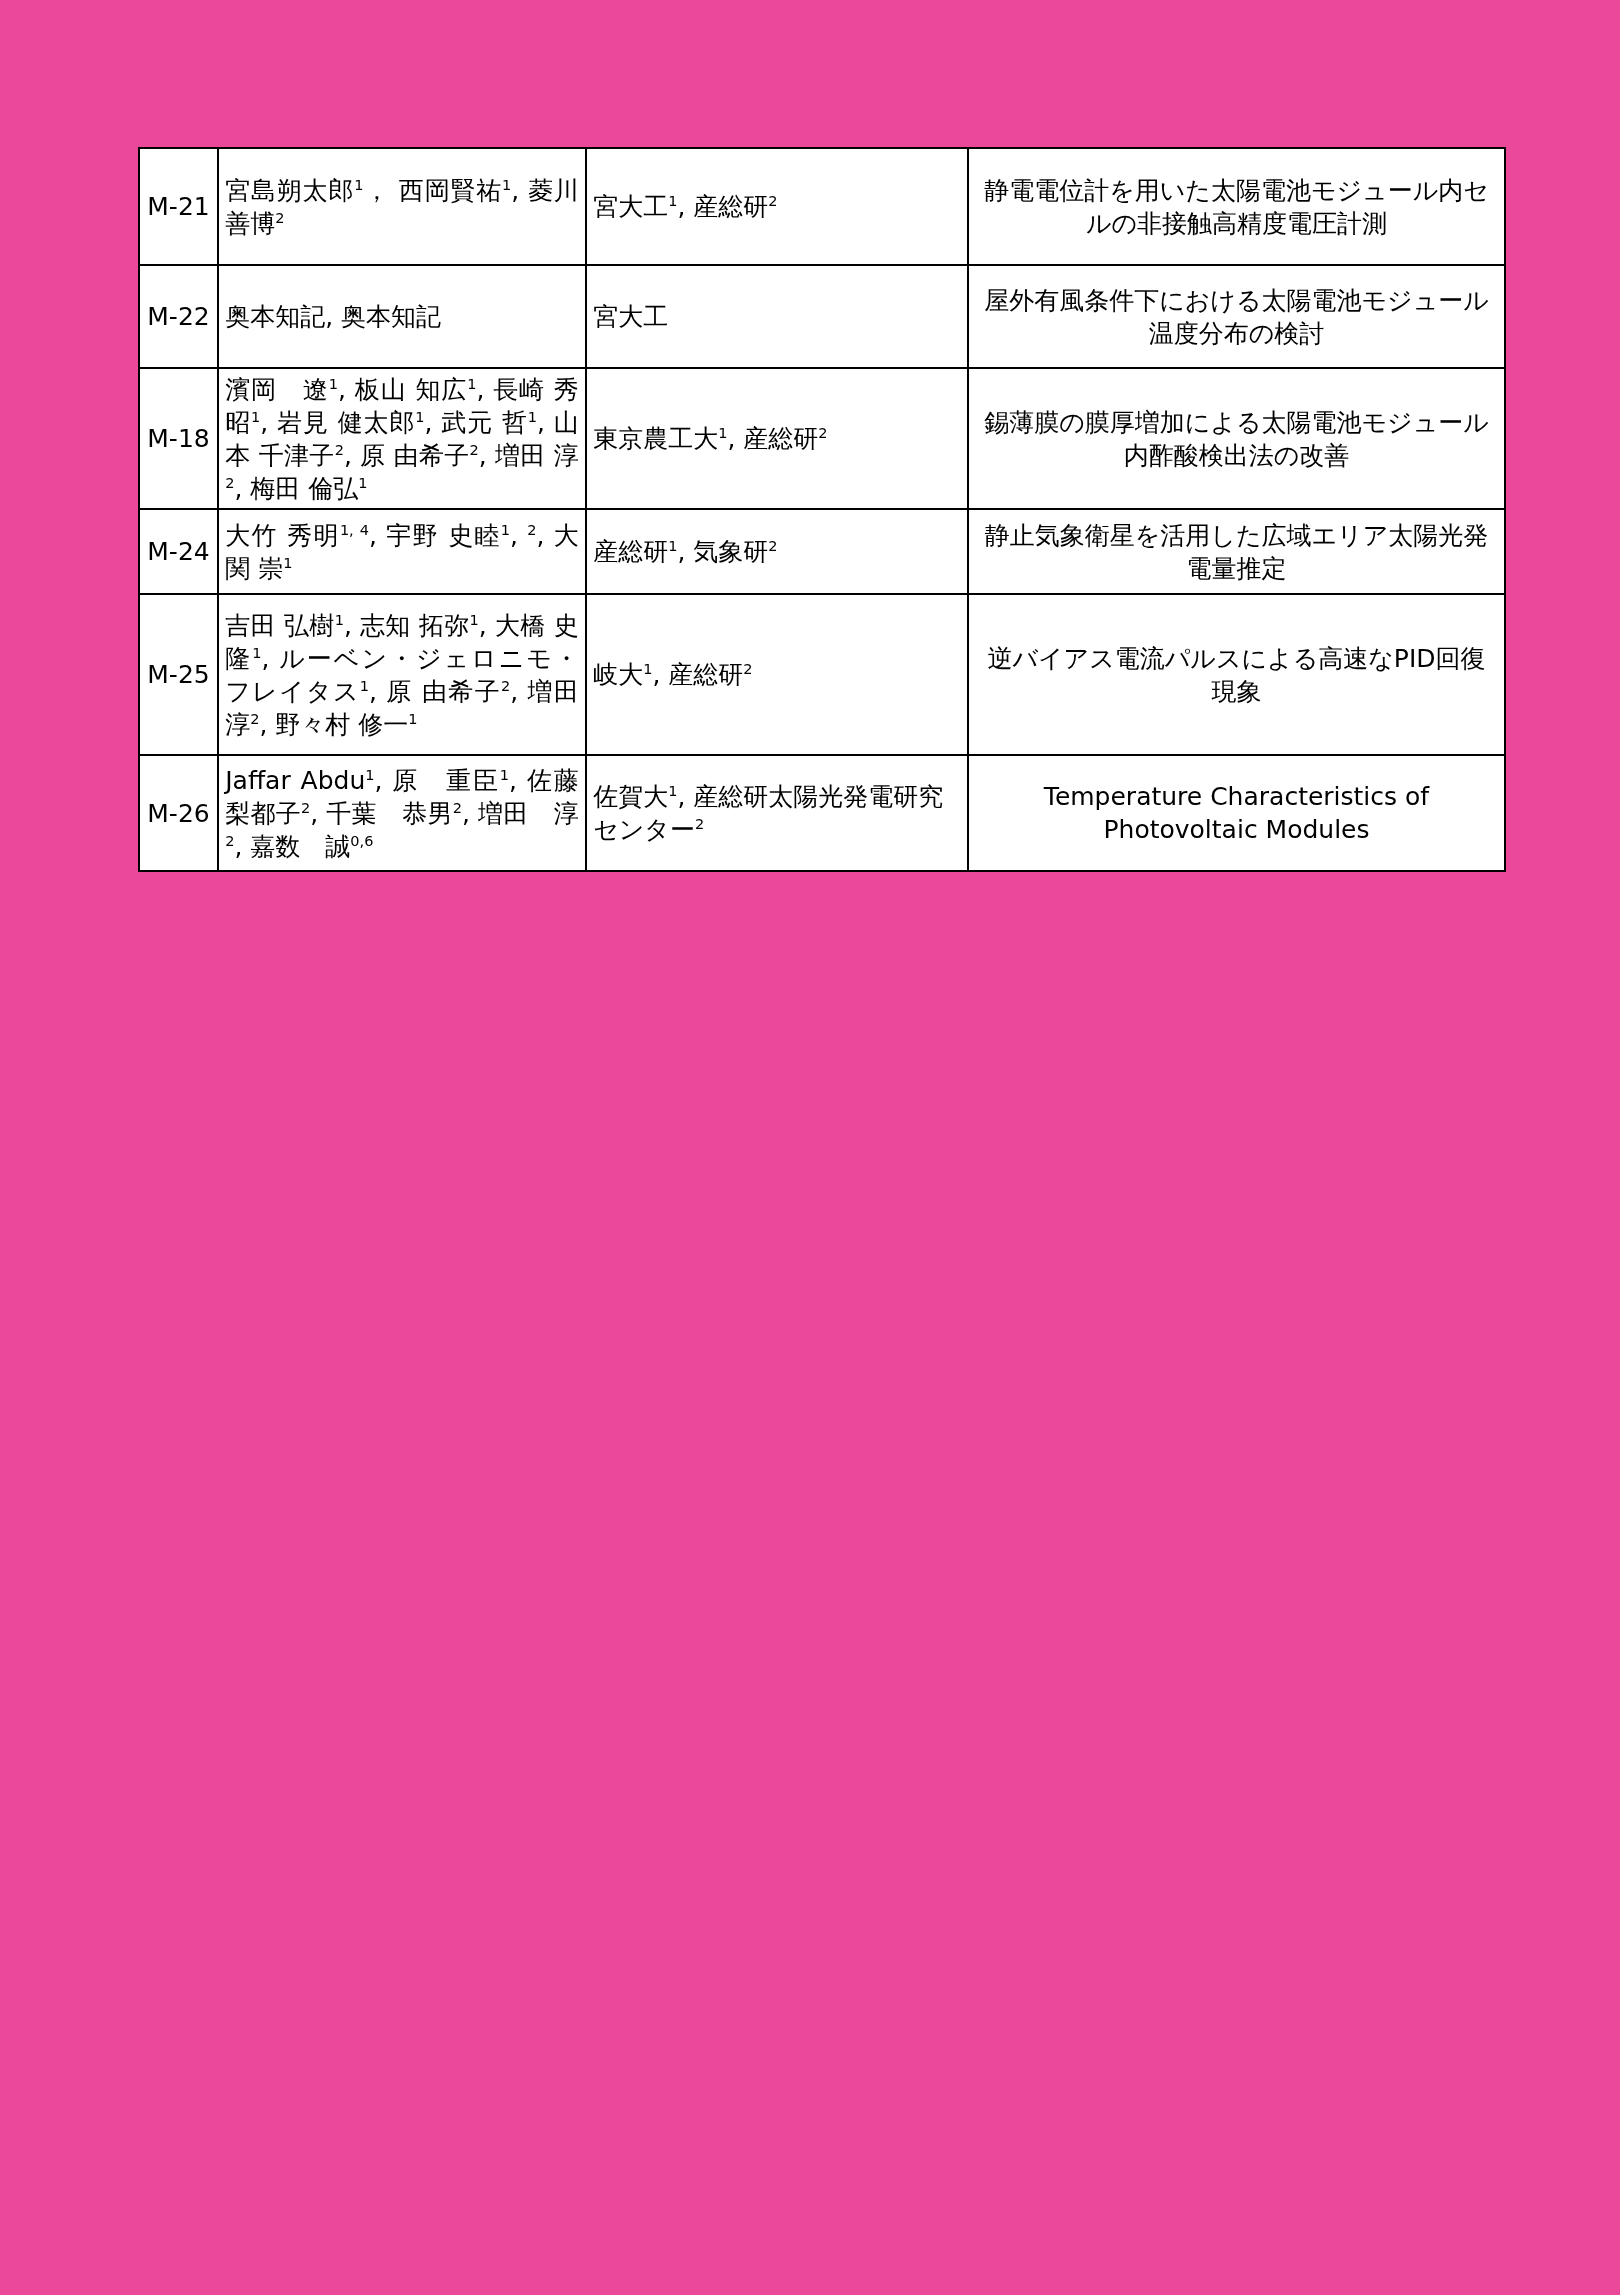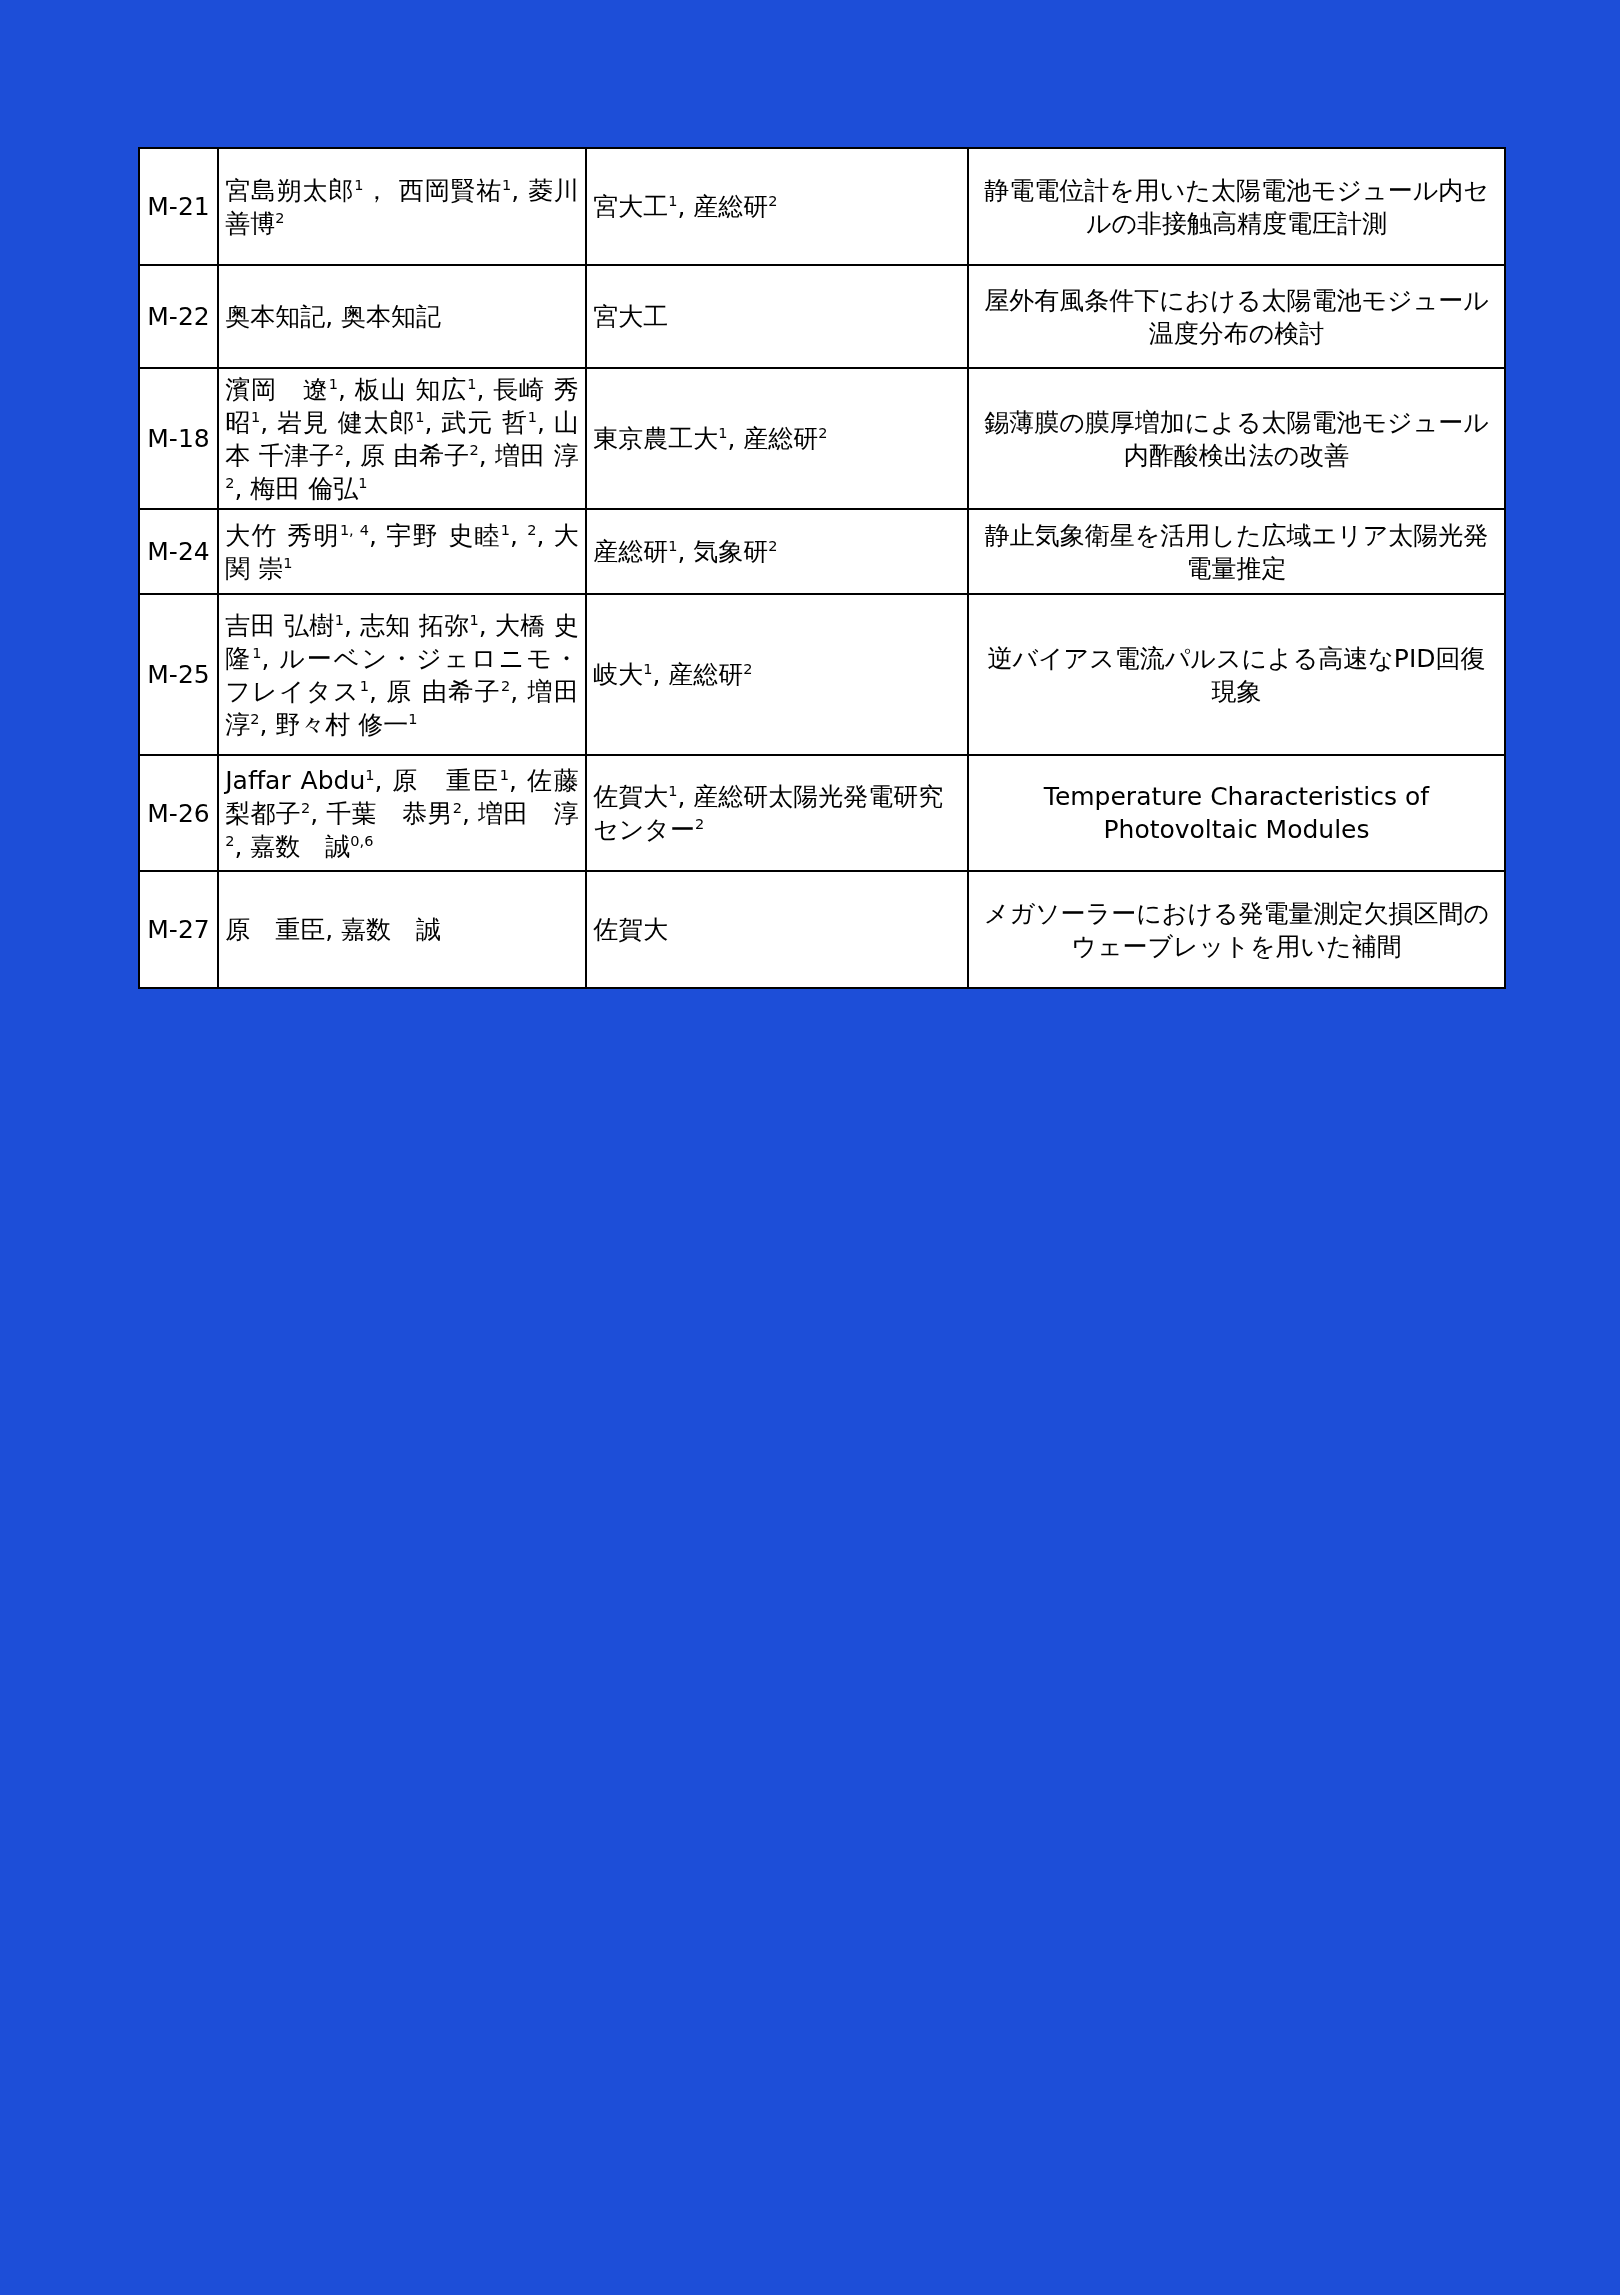--- a/index.html
+++ b/index.html
@@ -8,21 +8,21 @@
     width: 1620px;
     height: 2295px;
     background: #ffffff;
     font-family: "DejaVu Sans", "Liberation Sans", sans-serif;
     color: #000000;
   }
   .page {
     position: relative;
     width: 1620px;
     height: 2295px;
-    background: #1d4ed8;
+    background: #ec4899;
   }
   table.program {
     position: absolute;
     left: 138px;
     top: 147px;
     width: 1367px;
     border-collapse: collapse;
     table-layout: fixed;
     background: #ffffff;
   }
@@ -98,22 +98,16 @@
         <td class="cell-authors">吉田 弘樹<sup>1</sup>,  志知 拓弥<sup>1</sup>,  大橋 史隆<sup>1</sup>,  ルーベン・ジェロニモ・フレイタス<sup>1</sup>,  原 由希子<sup>2</sup>,  増田 淳<sup>2</sup>,  野々村 修一<sup>1</sup></td>
         <td class="cell-affil">岐大<sup>1</sup>,  産総研<sup>2</sup></td>
         <td class="cell-title">逆バイアス電流パルスによる高速なPID回復現象</td>
       </tr>
       <tr class="r5">
         <td class="cell-id">M-26</td>
         <td class="cell-authors">Jaffar Abdu<sup>1</sup>, 原　重臣<sup>1</sup>, 佐藤 梨都子<sup>2</sup>, 千葉　恭男<sup>2</sup>, 増田　淳<sup>2</sup>, 嘉数　誠<sup>0,6</sup></td>
         <td class="cell-affil">佐賀大<sup>1</sup>, 産総研太陽光発電研究センター<sup>2</sup></td>
         <td class="cell-title">Temperature Characteristics of Photovoltaic Modules</td>
       </tr>
-      <tr class="r6">
-        <td class="cell-id">M-27</td>
-        <td class="cell-authors">原　重臣, 嘉数　誠</td>
-        <td class="cell-affil">佐賀大</td>
-        <td class="cell-title">メガソーラーにおける発電量測定欠損区間のウェーブレットを用いた補間</td>
-      </tr>
     </tbody>
   </table>
 </div>
 
 
 </body></html>

